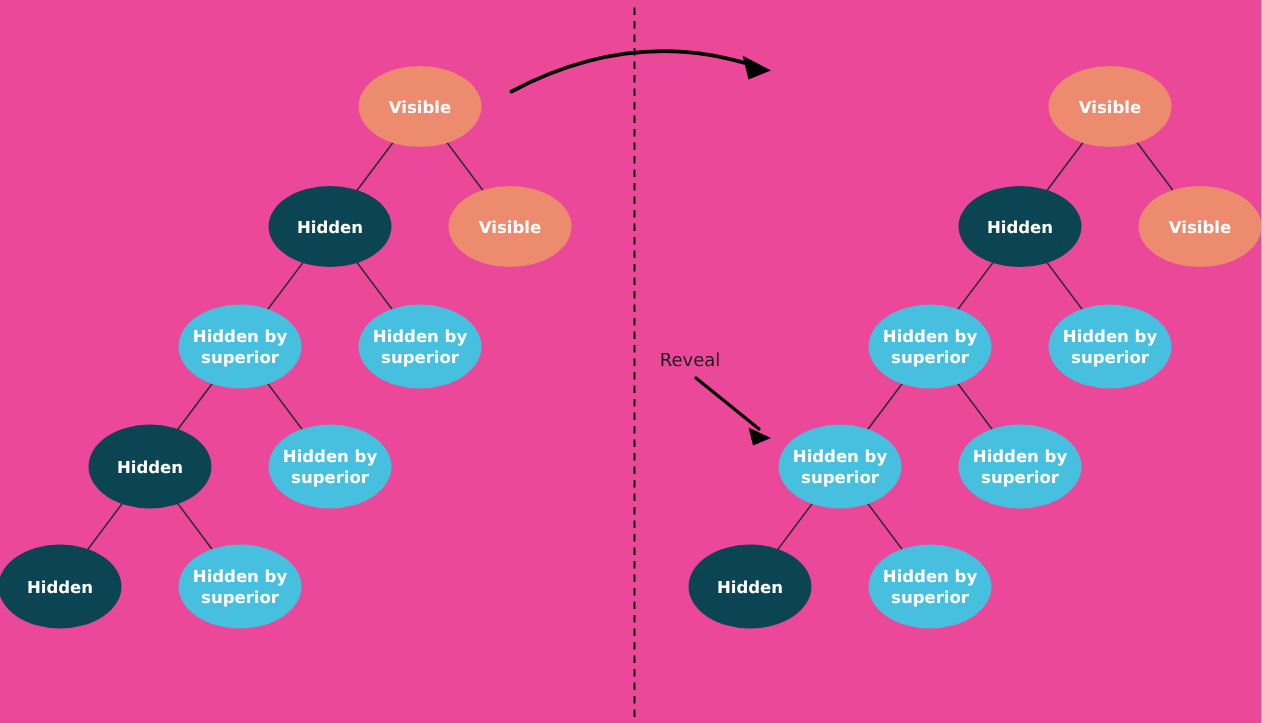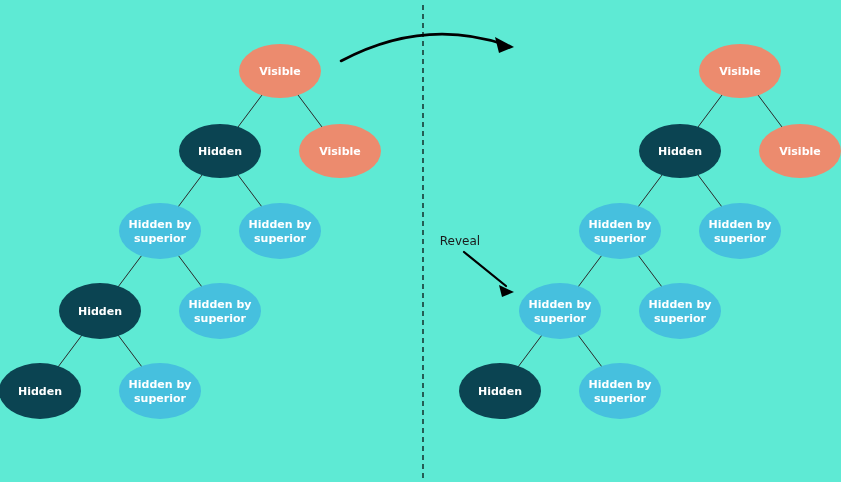--- a/index.html
+++ b/index.html
@@ -7,21 +7,21 @@
     padding: 0;
     background: #ffffff;
   }
   body {
     font-family: "DejaVu Sans", sans-serif;
   }
   #canvas {
     position: relative;
     width: 841px;
     height: 482px;
-    background: #5eead4;
+    background: #ec4899;
     overflow: hidden;
   }
   #diagram-svg {
     position: absolute;
     left: 0;
     top: 0;
     width: 841px;
     height: 482px;
   }
   .node-label {

